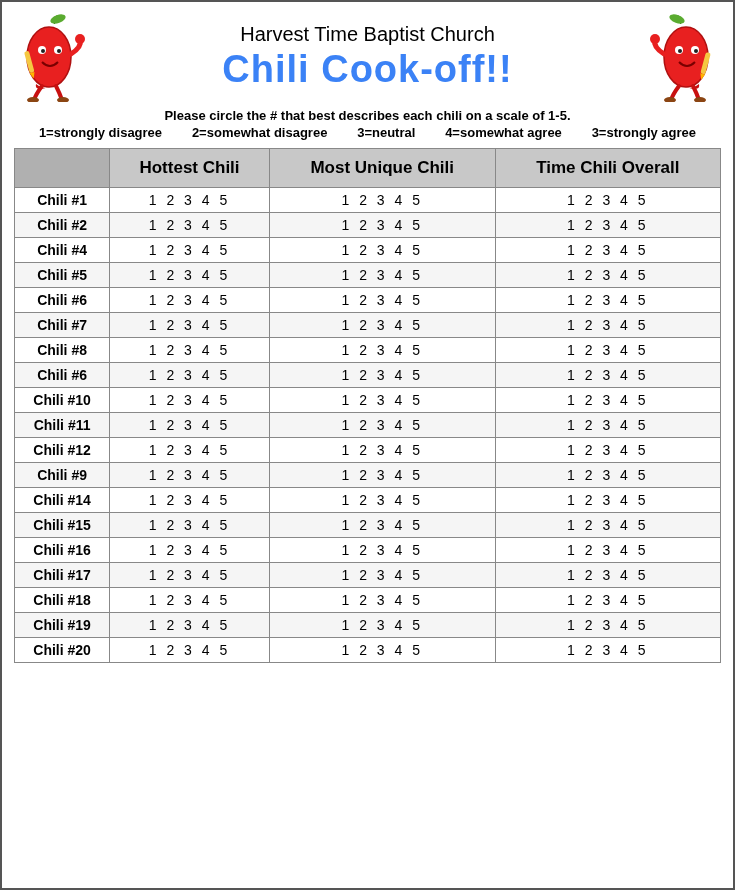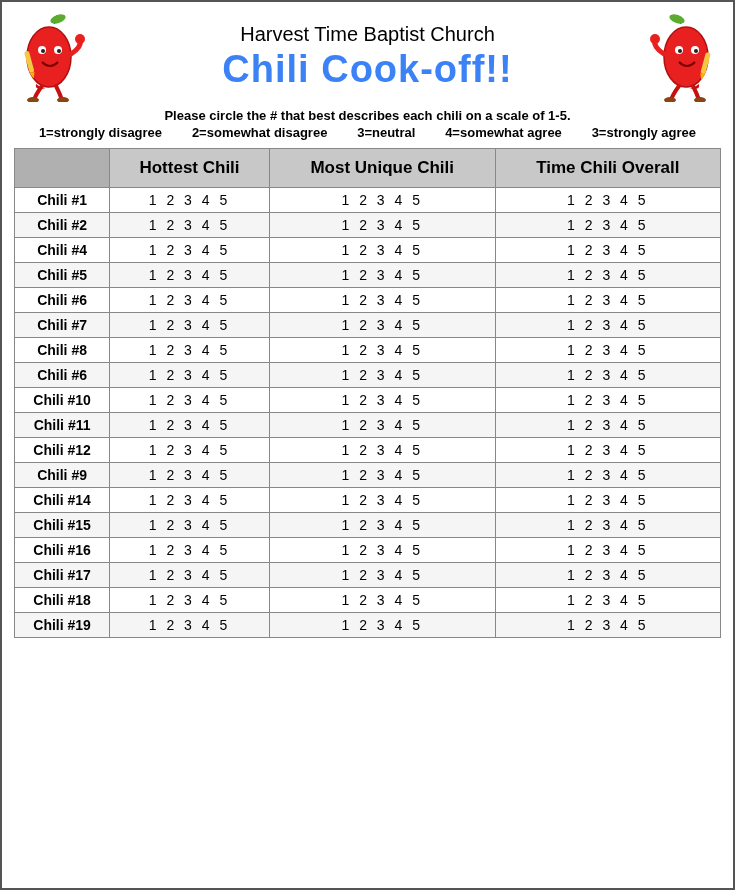--- a/index.html
+++ b/index.html
@@ -323,16 +323,22 @@
           <td class="score-cell">1  2  3  4  5</td>
           <td class="score-cell">1  2  3  4  5</td>
           <td class="score-cell">1  2  3  4  5</td>
         </tr>
         <tr>
           <td class="row-label">Chili #19</td>
           <td class="score-cell">1  2  3  4  5</td>
           <td class="score-cell">1  2  3  4  5</td>
           <td class="score-cell">1  2  3  4  5</td>
         </tr>
+        <tr>
+          <td class="row-label">Chili #20</td>
+          <td class="score-cell">1  2  3  4  5</td>
+          <td class="score-cell">1  2  3  4  5</td>
+          <td class="score-cell">1  2  3  4  5</td>
+        </tr>
       </tbody>
   </table>
 
 </div>
 
 </body></html>

